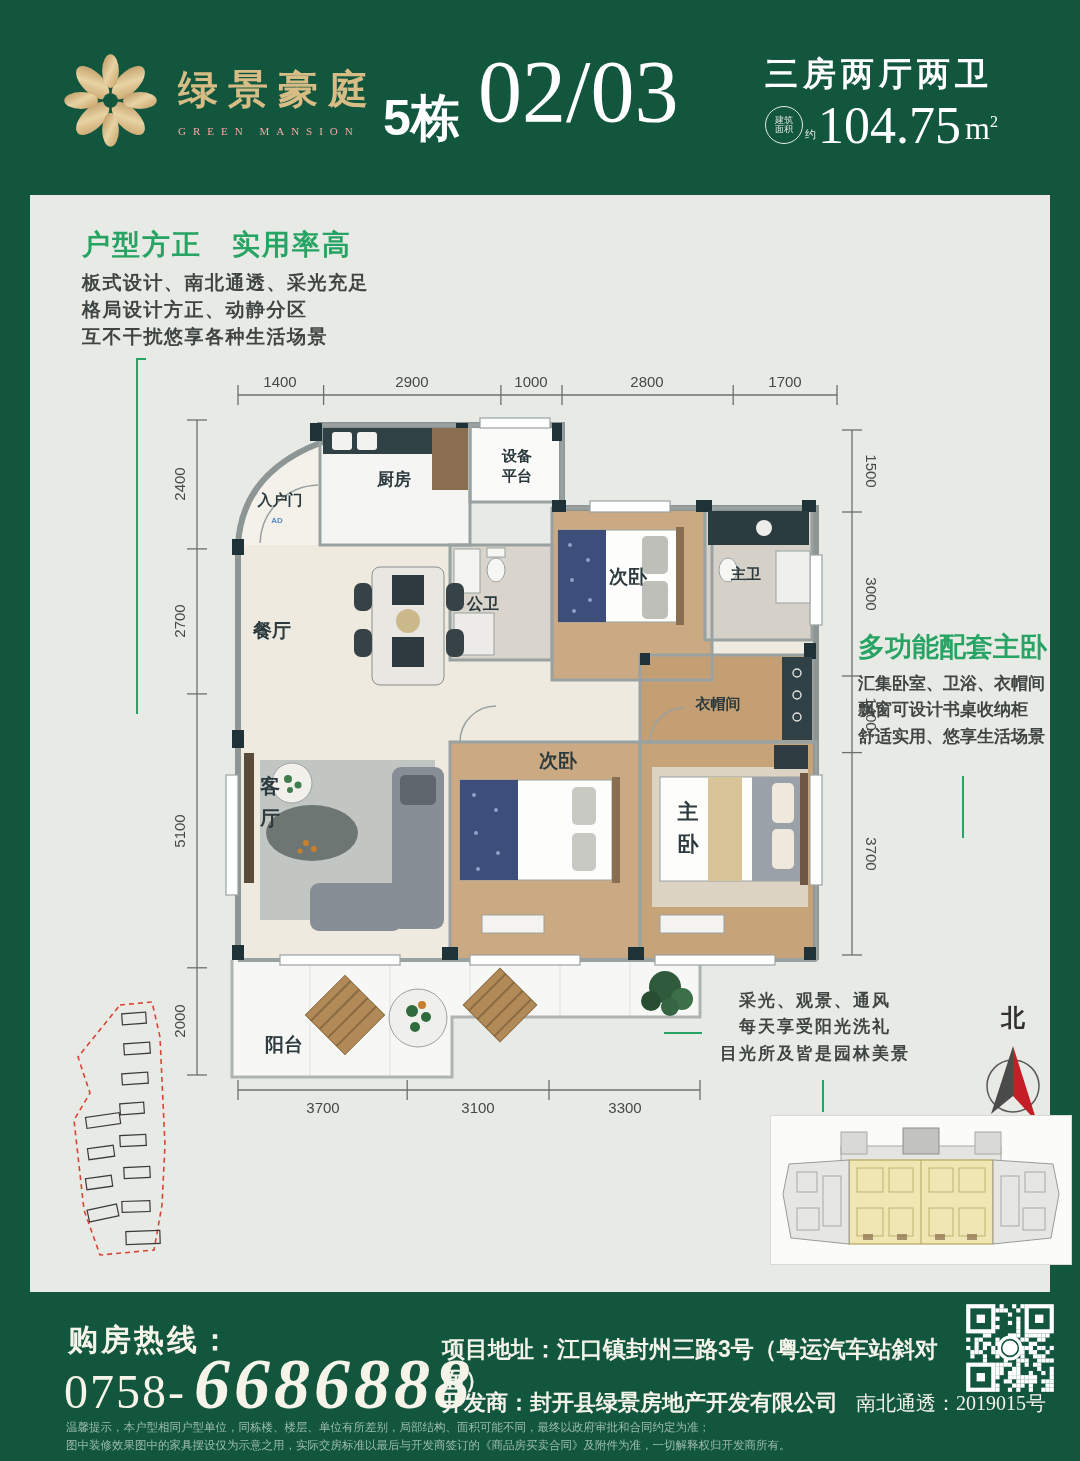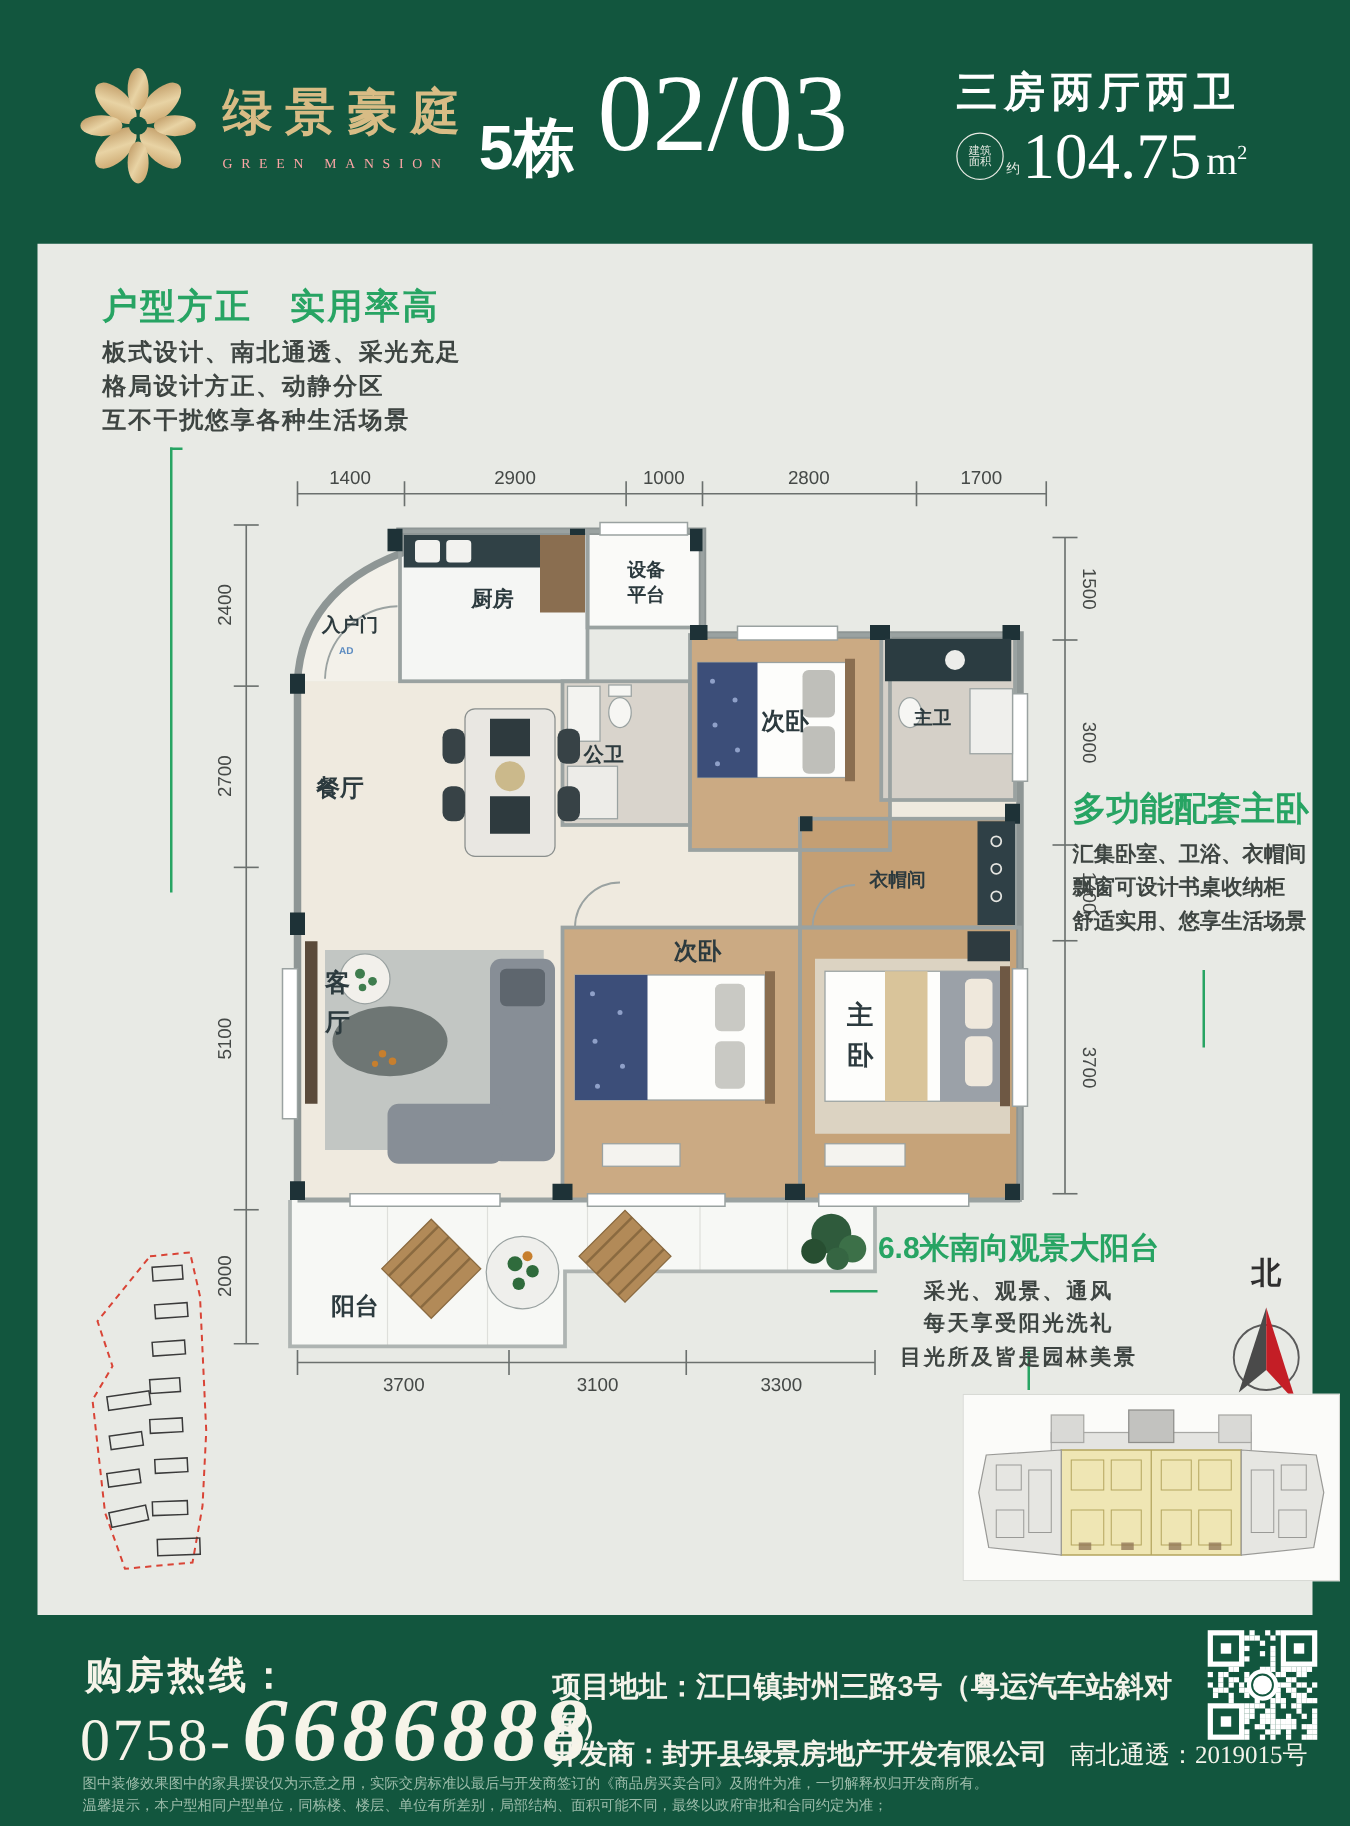--- a/index.html
+++ b/index.html
@@ -364,21 +364,20 @@
 <div class="abs" style="left:858px;top:629px;width:220px;">
   <div class="callout-title" style="font-size:27px;">多功能配套主卧</div>
   <div class="callout-body" style="font-size:17px;line-height:1.55;margin-top:6px;">
     <div>汇集卧室、卫浴、衣帽间</div>
     <div>飘窗可设计书桌收纳柜</div>
     <div>舒适实用、悠享生活场景</div>
   </div>
 </div>
 
 <div class="abs" style="left:685px;top:982px;width:260px;text-align:center;">
-  <div class="callout-title" style="font-size:24px;">6.8米南向观景大阳台</div>
   <div class="callout-body" style="font-size:17px;letter-spacing:2px;line-height:1.55;margin-top:6px;">
     <div>采光、观景、通风</div>
     <div>每天享受阳光洗礼</div>
     <div>目光所及皆是园林美景</div>
   </div>
 </div>
 
 <div class="abs" style="left:958px;top:1002px;width:110px;text-align:center;">
   <div style="font-size:24px;font-weight:bold;color:#2F2F2F;">北</div>
   <svg width="110" height="95" viewBox="0 0 110 95">
@@ -451,22 +450,22 @@
   <div class="abs phone-row" style="left:64px;top:60px;">
     <span class="phone-prefix">0758-</span>
     <span class="phone-number">6686888</span>
   </div>
   <div class="abs addr" style="left:442px;top:42px;width:540px;">项目地址：江口镇封州三路3号（粤运汽车站斜对面）</div>
   <div class="abs dev-row" style="left:442px;top:84px;">
     <span>开发商：封开县绿景房地产开发有限公司</span>
     <span class="permit">南北通透：2019015号</span>
   </div>
   <div class="abs disclaimer" style="left:66px;top:126px;width:880px;">
+    <div>温馨提示，本户型相同户型单位，同栋楼、楼层、单位有所差别，局部结构、面积可能不同，最终以政府审批和合同约定为准；</div>
     <div>图中装修效果图中的家具摆设仅为示意之用，实际交房标准以最后与开发商签订的《商品房买卖合同》及附件为准，一切解释权归开发商所有。</div>
-    <div>温馨提示，本户型相同户型单位，同栋楼、楼层、单位有所差别，局部结构、面积可能不同，最终以政府审批和合同约定为准；</div>
   </div>
   <svg class="abs" id="qr-svg" style="left:962px;top:8px;" width="96" height="96" viewBox="0 0 92 92">
       <rect x="36" y="4" width="4" height="4" fill="#fff"></rect>
       <rect x="48" y="4" width="4" height="4" fill="#fff"></rect>
       <rect x="56" y="4" width="4" height="4" fill="#fff"></rect>
       <rect x="32" y="8" width="4" height="4" fill="#fff"></rect>
       <rect x="36" y="8" width="4" height="4" fill="#fff"></rect>
       <rect x="40" y="8" width="4" height="4" fill="#fff"></rect>
       <rect x="52" y="8" width="4" height="4" fill="#fff"></rect>
       <rect x="44" y="12" width="4" height="4" fill="#fff"></rect>

